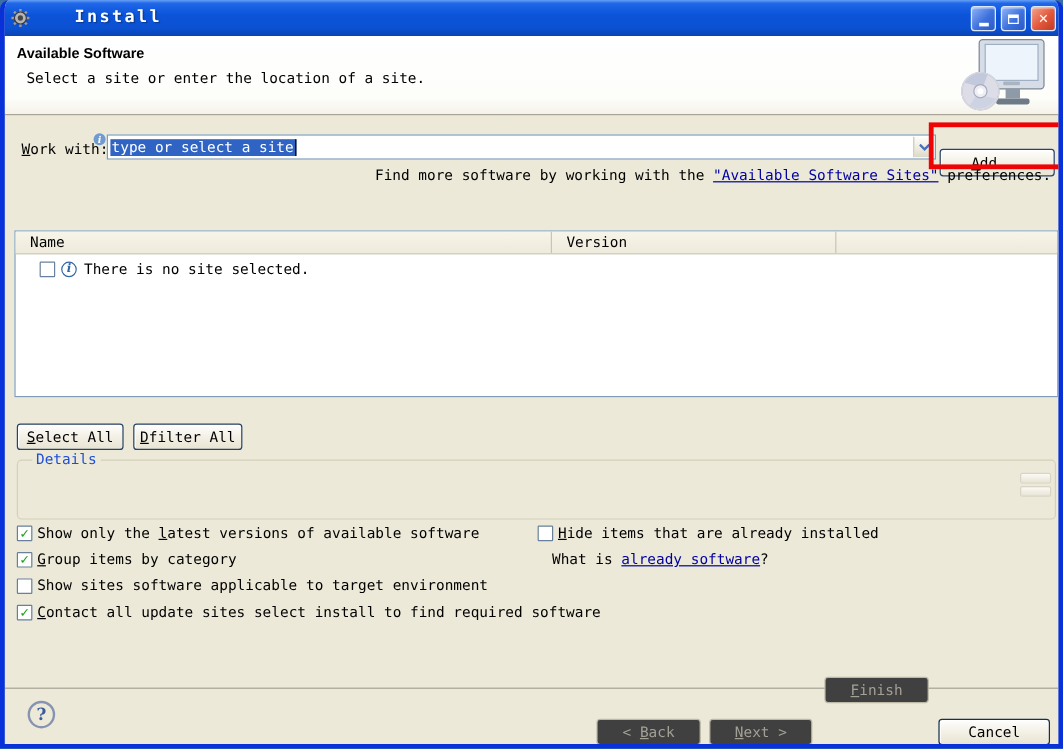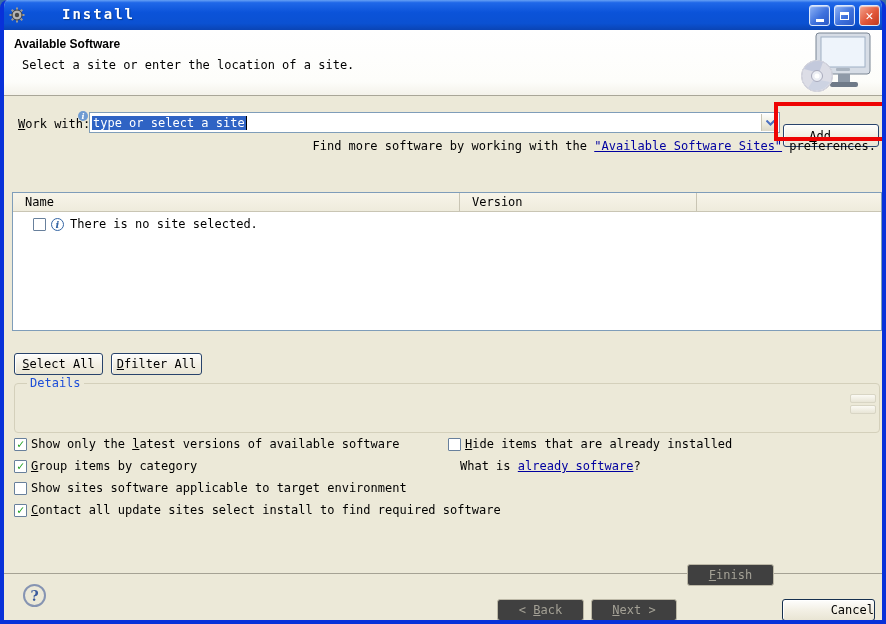--- a/index.html
+++ b/index.html
@@ -127,21 +127,21 @@
   
   .bottom-sep { position:absolute; left:0; right:0; top:573px; height:1px; background:#a5a294; }
   .help-btn {
     position:absolute; left:19px; top:584px; width:23px; height:23px; border-radius:50%;
     border:2px solid #8694b2; background:#ece9d8; color:#3a5a9c;
     font:bold 14px "DejaVu Serif",serif; display:flex; align-items:center; justify-content:center;
   }
   .btn-back   { position:absolute; left:493px; top:587px; width:87px; height:22px; }
   .btn-next   { position:absolute; left:587px; top:587px; width:86px; height:22px; }
   .btn-finish { position:absolute; left:683px; top:552px; width:87px; height:22px; }
-  .btn-cancel { position:absolute; left:778px; top:587px; width:93px; height:22px; border-color:#16304f;justify-content:flex-end; }
+  .btn-cancel { position:absolute; left:778px; top:587px; width:93px; height:22px; border-color:#16304f; }
 </style>
 </head>
 <body>
 
 <div class="window">
 
   <div class="titlebar">
     <svg class="title-icon" viewBox="0 0 16 16">
       <g fill="#9a9a9a">
         <rect x="7" y="0.5" width="2" height="4"></rect>

